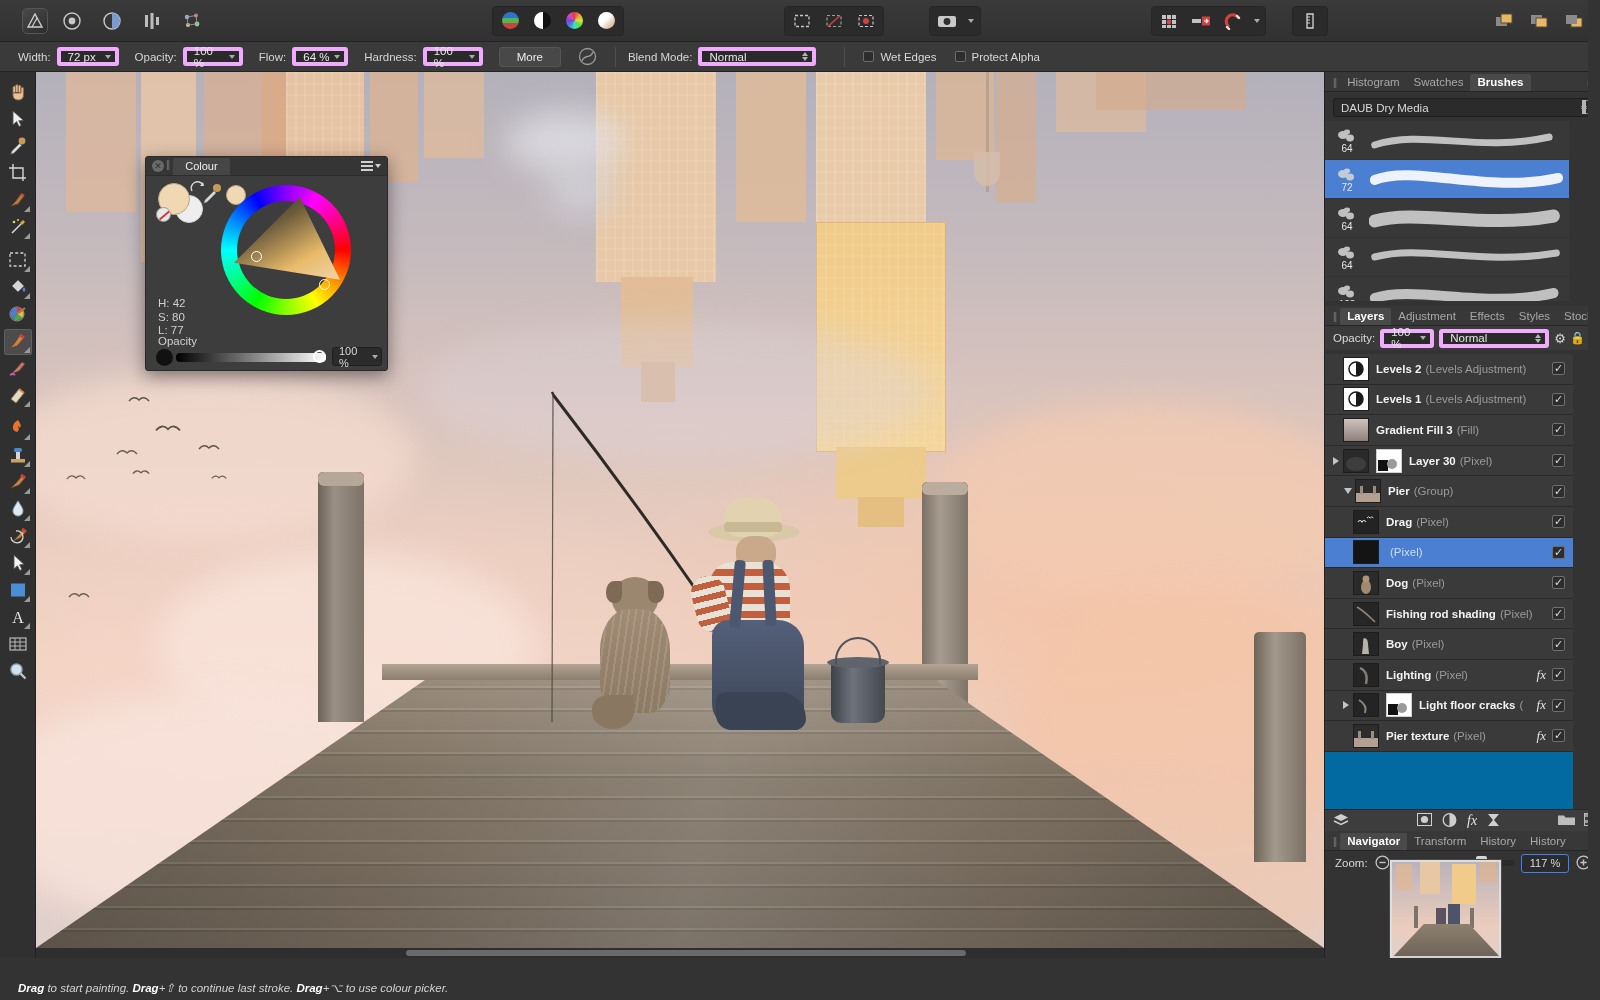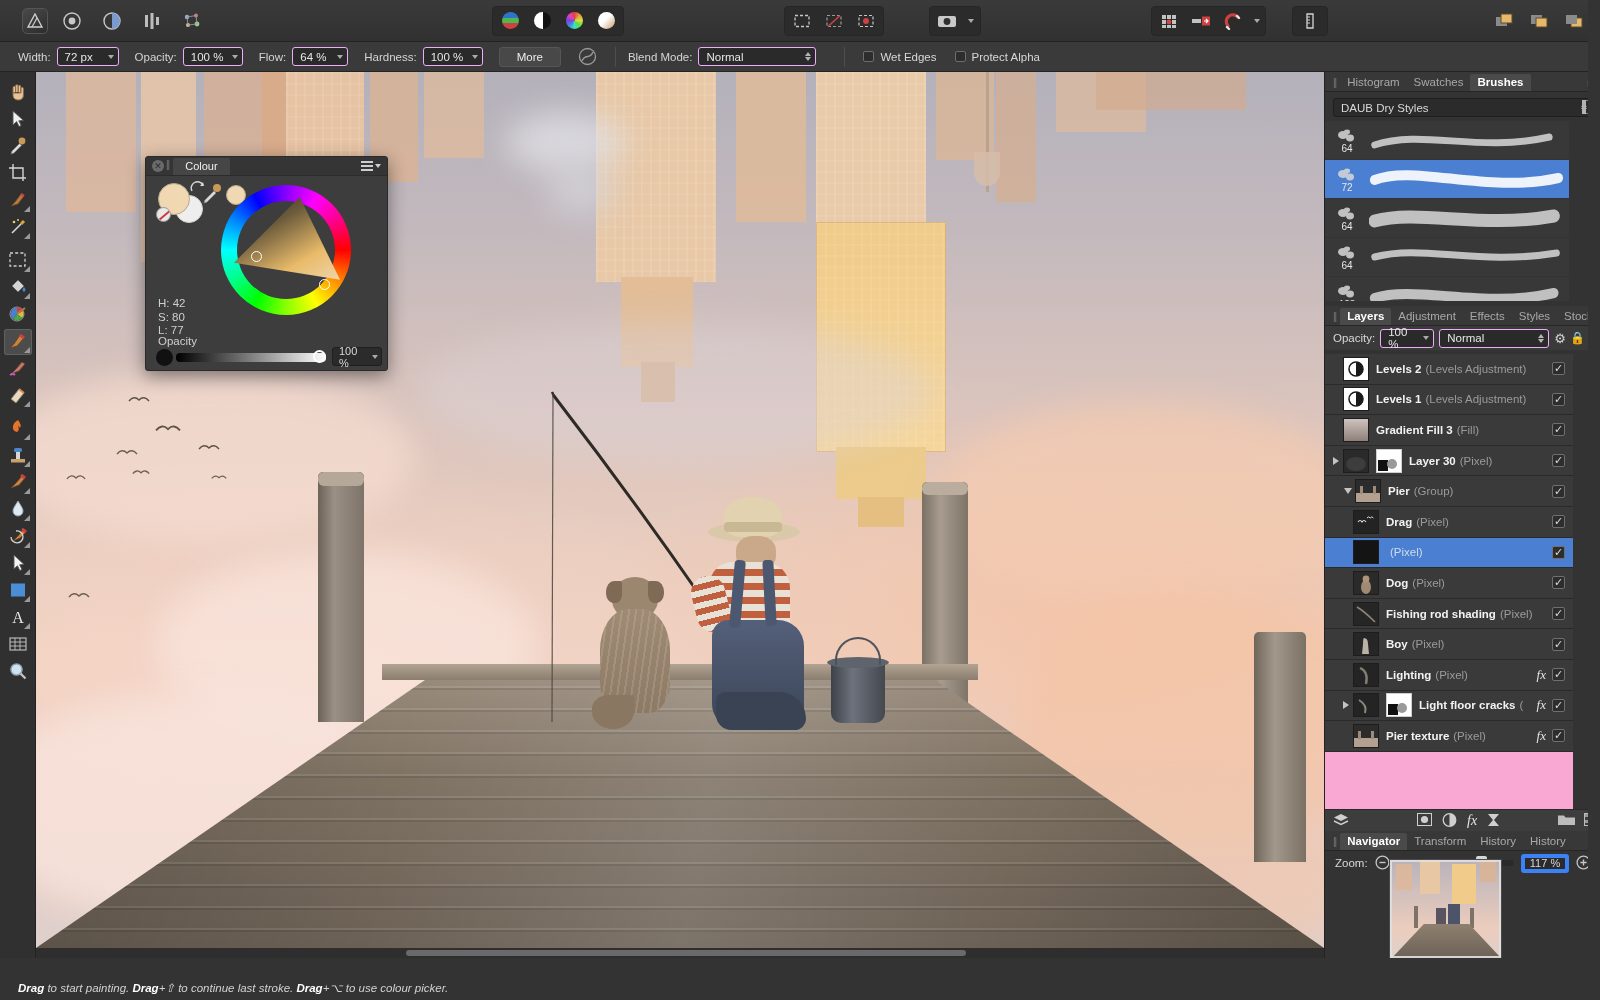--- a/index.html
+++ b/index.html
@@ -38,21 +38,21 @@
   .caret-dn { width:0;height:0;border-left:3.5px solid transparent;border-right:3.5px solid transparent;border-top:4px solid #aaa; margin-left:3px; }
 
   
   #ctxbar {
     position:absolute; left:0; top:42px; width:1600px; height:30px;
     background:#3a3a3a; border-bottom:1px solid #242424;
     display:flex; align-items:center; padding-left:18px; gap:0px;
   }
   .ctx-label { color:#d5d5d5; font-size:11.5px; margin-right:6px; }
   .ctx-field {
-    background:#2a2a2a; border:1px solid #f0abfc; border-radius:3px;
+    background:#2a2a2a; border:4px solid #f0abfc; border-radius:3px;
     height:19px; display:flex; align-items:center; justify-content:space-between;
     padding:0 4px 0 7px; color:#e6e6e6; font-size:11.5px; margin-right:16px;
   }
   .ctx-sep { width:1px; height:20px; background:#4e4e4e; margin:0 12px; }
   .btn-more {
     background:#484848; border:1px solid #565656; border-radius:3px;
     height:20px; padding:0 17px; display:flex;align-items:center;
     color:#ececec; font-size:11.5px;
   }
   .chk {
@@ -149,42 +149,42 @@
   }
   #brush-list { position:absolute; left:0; top:49px; width:244px; height:180px; overflow:hidden; background:#383838; }
   .brush-row { height:39px; display:flex; align-items:center; border-bottom:1px solid #333; position:relative; }
   .brush-row.sel { background:#4a7fd1; }
   .brush-thumb { width:44px; height:37px; display:flex; align-items:center; justify-content:center; flex-direction:column; }
   .brush-size { font-size:10px; color:#e8e8e8; margin-top:-2px; }
   .brush-stroke { flex:1; height:34px; margin-right:6px; }
 
   #layers-head { position:absolute; left:0; top:234px; width:276px; height:48px; }
   .lay-opts { display:flex; align-items:center; height:24px; padding-left:8px; gap:5px; background:#3a3a3a; }
-  #layer-list { position:absolute; left:0; top:282px; width:248px; height:462px; overflow:hidden; background:#f9a8d4; }
+  #layer-list { position:absolute; left:0; top:282px; width:248px; height:462px; overflow:hidden; background:#0369a1; }
   .lrow { height:30.6px; display:flex; align-items:center; border-bottom:1px solid #2a2a2a; background:#3a3a3a; position:relative; }
   .lrow.sel { background:#4a7fd1; }
   .ldisc { width:14px; display:flex; align-items:center; justify-content:center; }
   .arrow-r { width:0;height:0;border-top:4.5px solid transparent;border-bottom:4.5px solid transparent;border-left:6px solid #c4c4c4; }
   .arrow-d { width:0;height:0;border-left:4.5px solid transparent;border-right:4.5px solid transparent;border-top:6px solid #c4c4c4; }
   .lthumb { width:26px;height:24px;border:1px solid #1d1d1d; margin-right:7px; flex:none; }
   .lmask { width:26px;height:24px;border:1px solid #cfcfcf; margin-right:7px; flex:none; }
   .lname { font-size:11.5px; color:#f2f2f2; font-weight:bold; white-space:nowrap; }
   .lkind { font-size:11.5px; color:#9b9b9b; font-weight:normal; margin-left:4px; }
   .lfx { font-style:italic; font-family:"Liberation Serif",serif; font-size:13px; color:#e4e4e4; margin-left:auto; margin-right:6px; }
   .lcheck { width:13px;height:13px;border:1px solid #6f6f6f;background:#2d2d2d;border-radius:2px;margin-right:8px; display:flex;align-items:center;justify-content:center; flex:none; }
   .tick { color:#dcdcdc; font-size:11px; line-height:1; }
 
   #layer-footer { position:absolute; left:0; top:737px; width:276px; height:22px; background:#3d3d3d; display:flex; align-items:center; border-top:1px solid #2a2a2a; }
 
   #nav-panel { position:absolute; left:0; top:759px; width:276px; height:127px; background:#333; }
   .zoomrow { display:flex; align-items:center; height:24px; padding:0 10px; gap:7px; }
   .zslider { flex:1; height:6px; border-radius:3px; background:#2a2a2a; position:relative; }
   .zfill { position:absolute; left:0; top:0; height:6px; border-radius:3px; background:#4a7fd1; }
   .zknob { position:absolute; top:-4px; width:11px;height:14px;background:#d6d6d6;border-radius:2px; }
-  .zbox { width:48px;height:19px;background:#2b2b2b;border:4px solid #3b82f6;border-radius:3px; display:flex;align-items:center;justify-content:center; font-size:11px; }
+  .zbox { width:48px;height:19px;background:#2b2b2b;border:1px solid #3b82f6;border-radius:3px; display:flex;align-items:center;justify-content:center; font-size:11px; }
   #nav-thumb { position:absolute; left:64px; top:28px; width:113px; height:100px; border:1px solid #4a4a4a; overflow:hidden; }
 
   
   #status {
     position:absolute; left:0; top:958px; width:1600px; height:42px;
     background:#333; display:flex; align-items:flex-end; padding:0 0 5px 18px;
     font-size:11.5px; color:#d2d2d2;font-style:italic;
   }
   #status b { color:#fff; }
   .rail { position:absolute; right:0; top:0; width:12px; height:1000px; background:#333; }
@@ -755,21 +755,21 @@
   <div id="right">
 
     <div class="panel-tabs">
       <span class="grip">||</span>
       <span class="ptab">Histogram</span>
       <span class="ptab">Swatches</span>
       <span class="ptab on">Brushes</span>
       <span style="margin-left:auto;padding:0 6px 2px 0;color:#bdbdbd;">≡</span>
     </div>
     <div class="brush-select">
-      <span>DAUB Dry Styles</span>
+      <span>DAUB Dry Media</span>
       <span class="spin">
           <i class="up"></i>
           <i class="dn"></i>
         </span>
     </div>
     <div style="position:absolute;right:4px;top:28px;color:#cfcfcf;">
       <svg width="14" height="14" viewBox="0 0 14 14">
           <rect x="0" y="0" width="14" height="14" fill="none" stroke="#b4b4b4" stroke-width="1.2"></rect>
           <rect x="0" y="0" width="4" height="14" fill="#b4b4b4"></rect>
         </svg>

